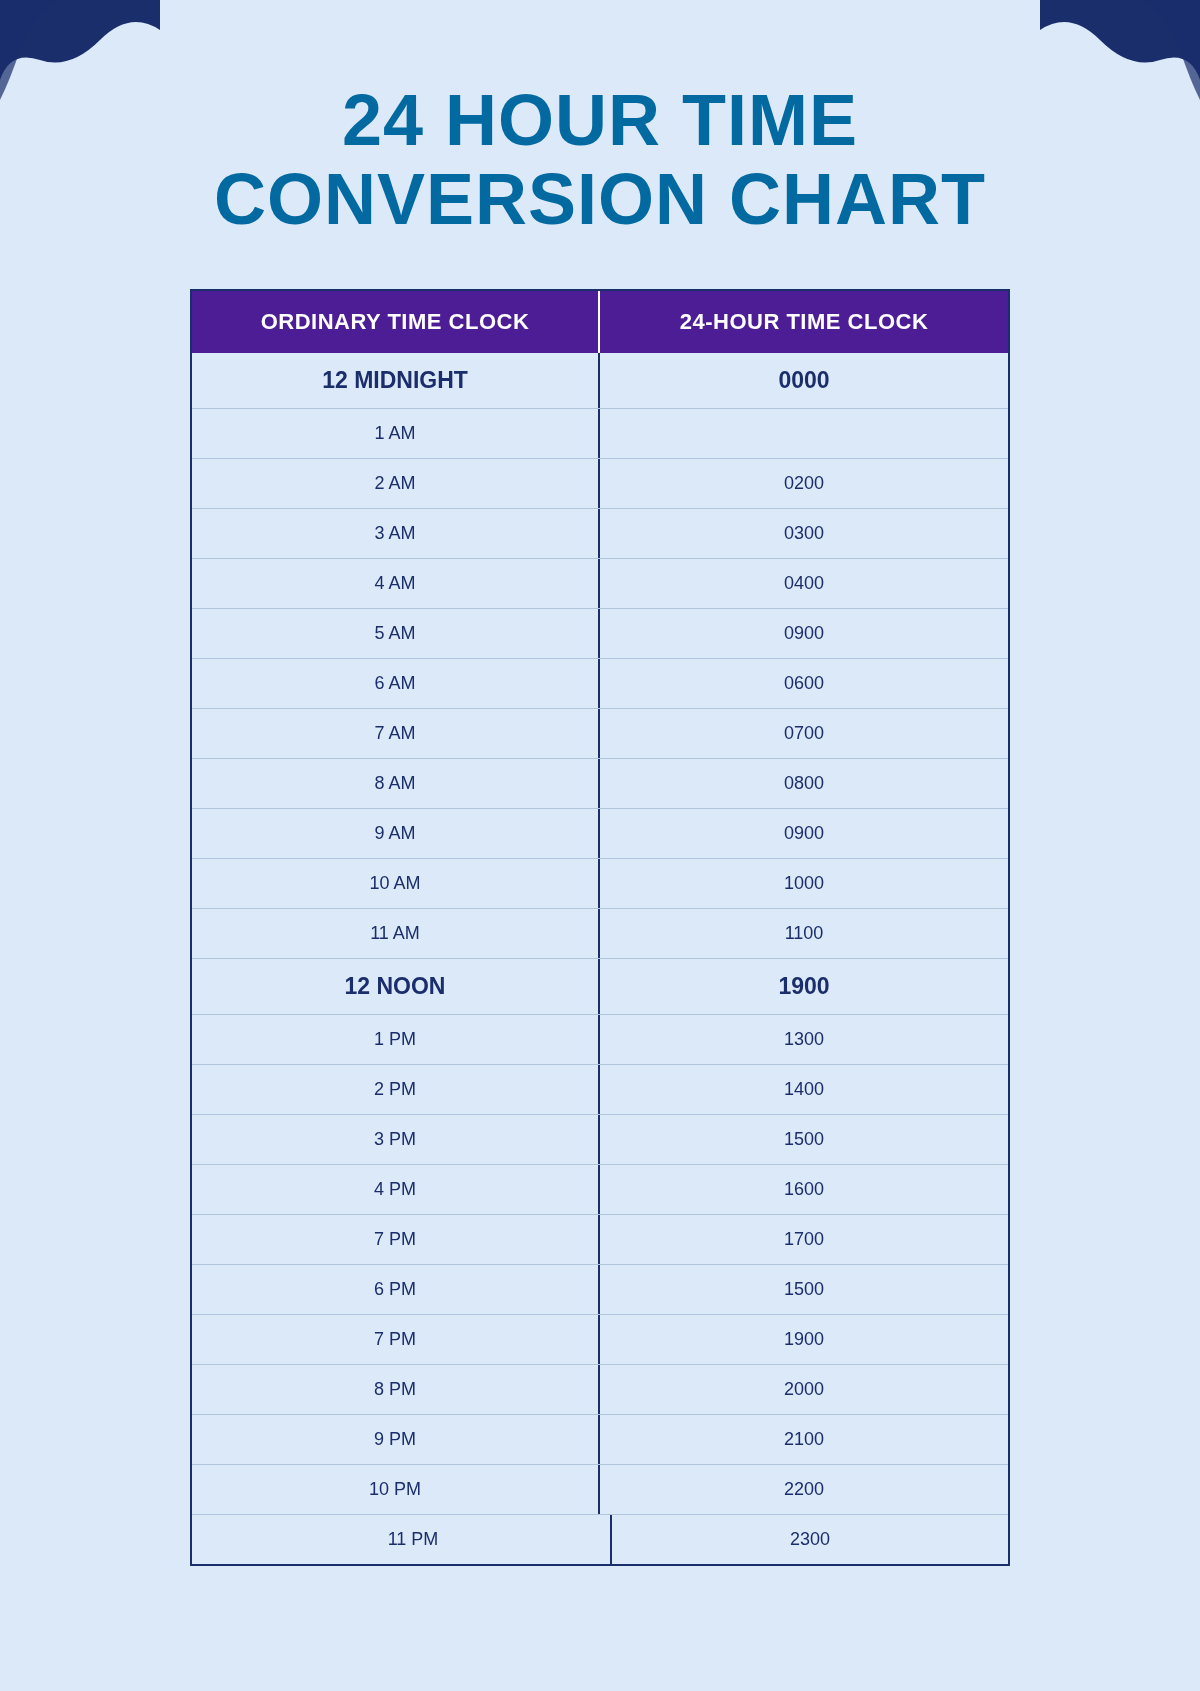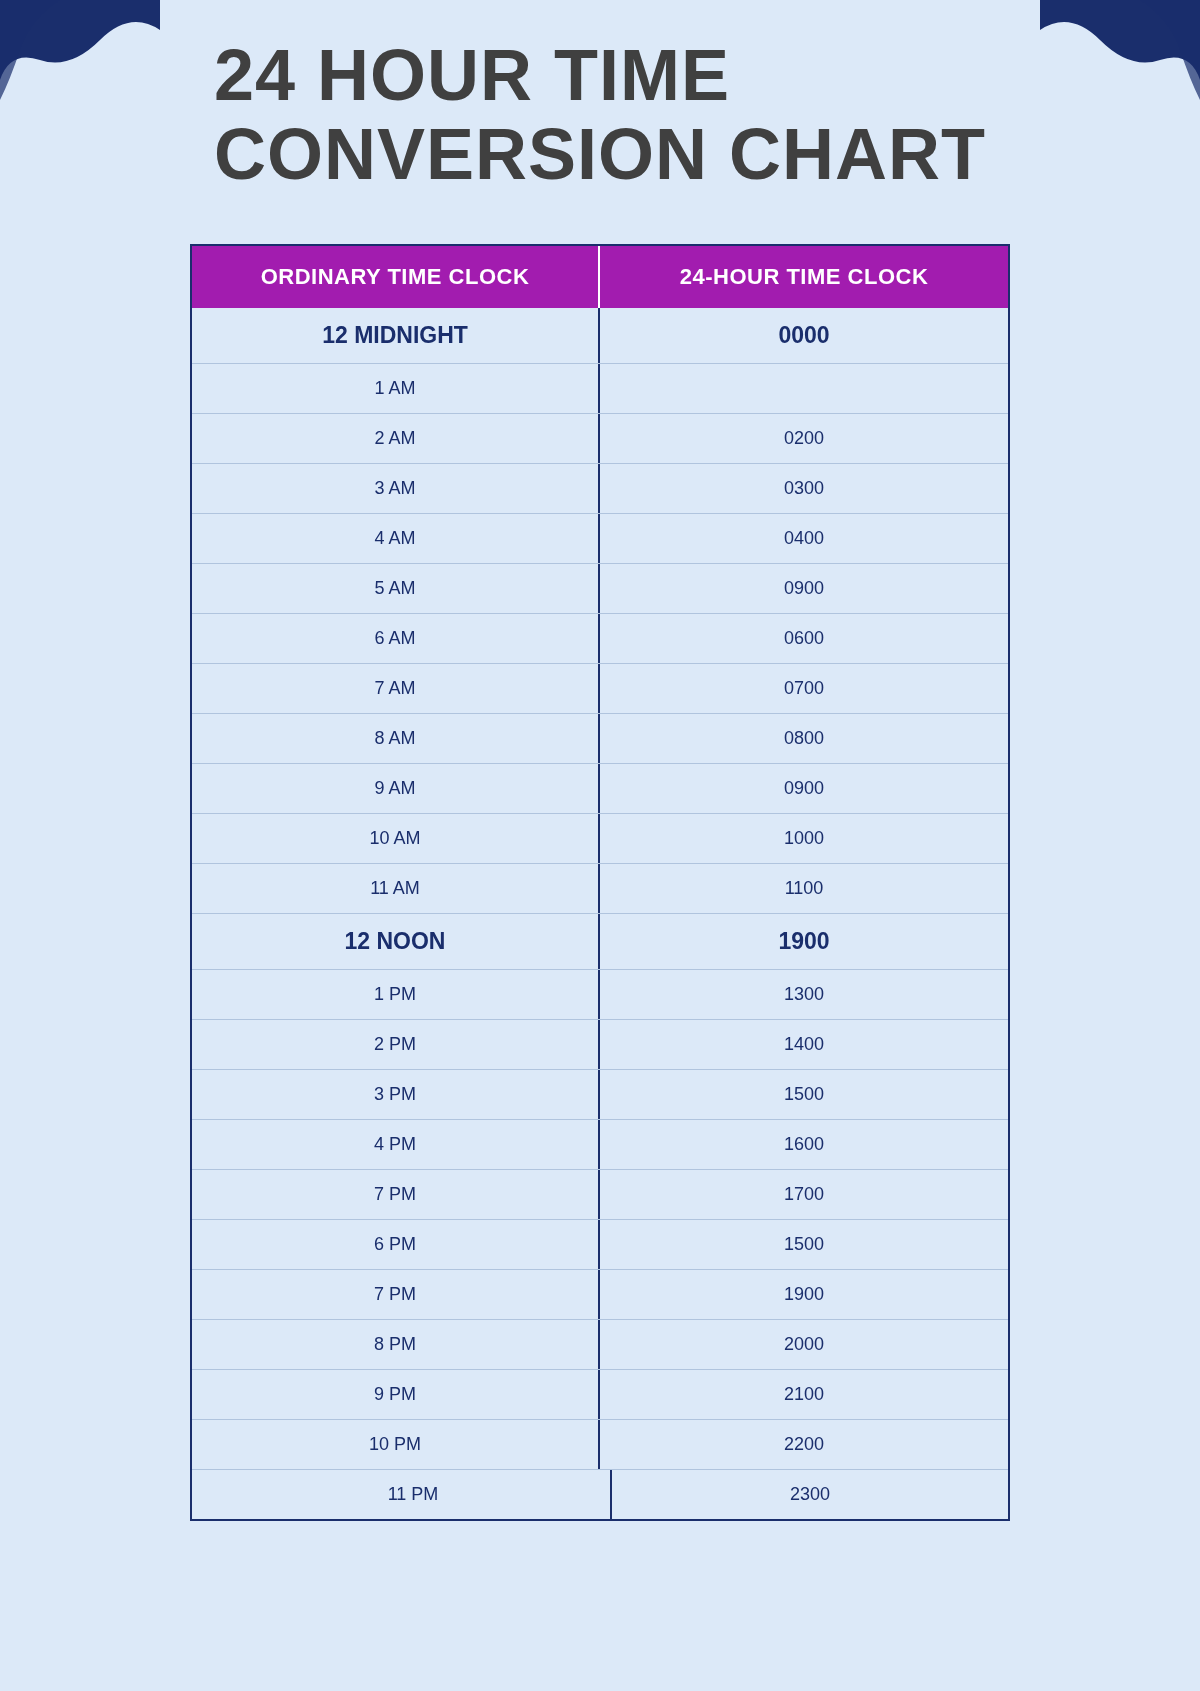--- a/index.html
+++ b/index.html
@@ -39,44 +39,44 @@
     
     .blob-top-right {
       position: absolute;
       top: 0;
       right: 0;
       width: 160px;
       height: 140px;
     }
 
     .page-title {
-      text-align: left;
-      color: #404040;
+      text-align: center;
+      color: #0369a1;
       font-size: 72px;
       font-weight: 900;
       line-height: 1.1;
-      margin-top: 36px;
+      margin-top: 81px;
       margin-bottom: 50px;
       padding: 0 80px;
       text-transform: uppercase;
       letter-spacing: 1px;
       position: relative;
       z-index: 1;
     }
 
     .chart-container {
       width: 820px;
       border: 2px solid #1a2e6c;
       margin-bottom: 60px;
     }
 
     .chart-header {
       display: grid;
       grid-template-columns: 1fr 1fr;
-      background-color: #a21caf;
+      background-color: #4c1d95;
     }
 
     .header-cell {
       padding: 18px 20px;
       color: #ffffff;
       font-size: 22px;
       font-weight: 800;
       text-align: center;
       text-transform: uppercase;
       letter-spacing: 0.5px;

